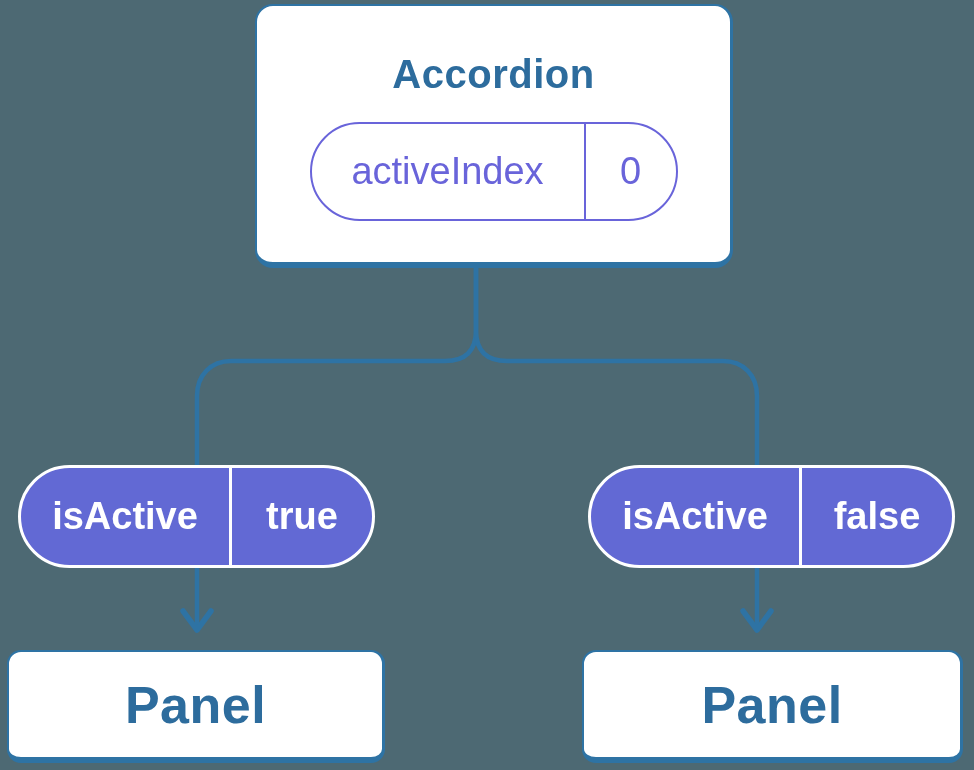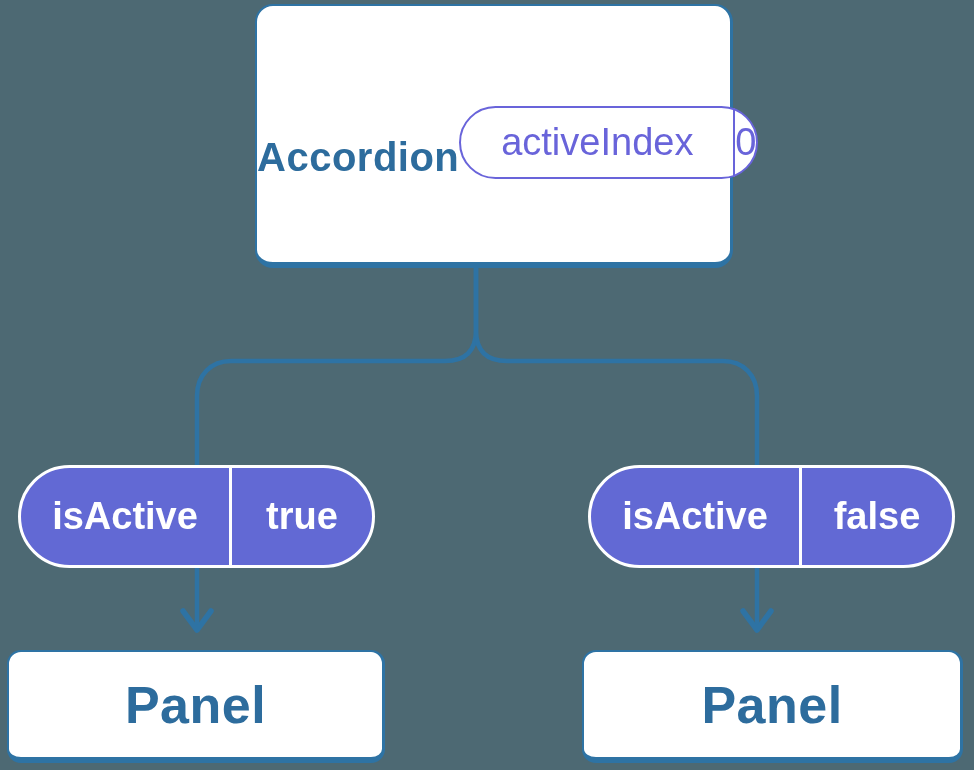--- a/index.html
+++ b/index.html
@@ -44,21 +44,21 @@
     background: var(--surface);
     border: 2px solid var(--line-blue);
     border-right-width: 3px;
     border-bottom-width: 6px;
     border-radius: 18px;
   }
   .root-card {
     left: 255px; top: 4px;
     width: 478px; height: 264px;
     display: flex;
-    flex-direction: row;
+    flex-direction: column;
     align-items: center;
   }
   .card-title {
     margin-top: 46px;
     font-size: 40px;
     font-weight: 600;
     line-height: 1.1;
     color: var(--text-blue);
     letter-spacing: 0.5px;
   }
@@ -67,22 +67,22 @@
     align-items: stretch;
     border-radius: 60px;
     font-size: 38px;
   }
   .pill .seg {
     display: flex;
     align-items: center;
     justify-content: center;
   }
   .pill-outline {
-    margin-top: 16px;
-    width: 368px; height: 73px;
+    margin-top: 26px;
+    width: 368px; height: 99px;
     border: 2.5px solid var(--outline-purple);
     color: var(--outline-purple);
     background: var(--surface);
   }
   .pill-outline .seg-name {
     width: 274px;
     border-right: 2.5px solid var(--outline-purple);
   }
   .pill-outline .seg-value { flex: 1; }
 

